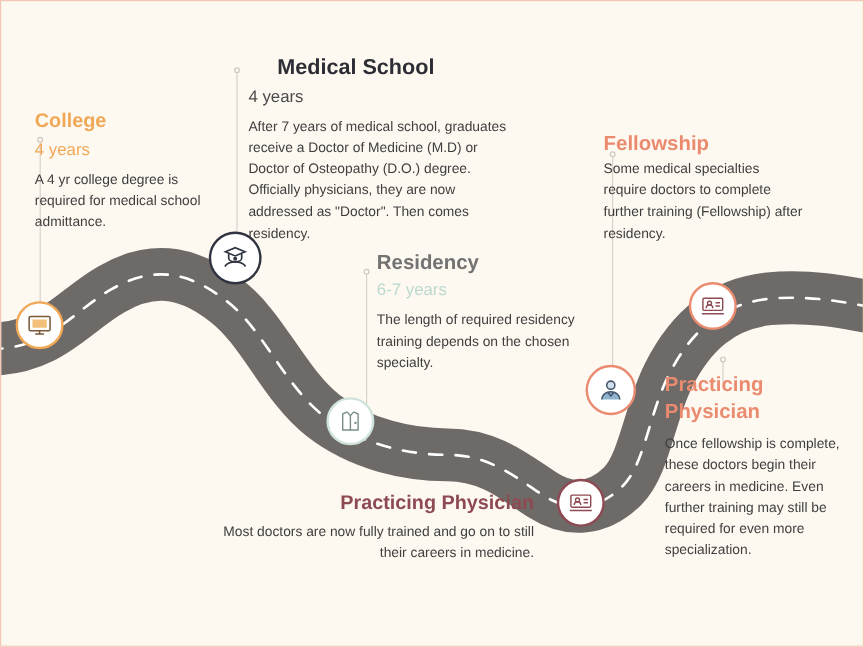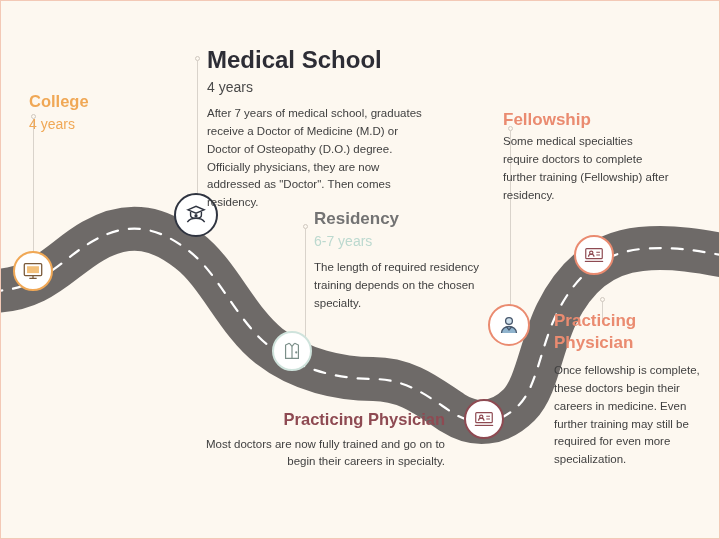--- a/index.html
+++ b/index.html
@@ -191,37 +191,38 @@
     <svg width="24" height="24" viewBox="0 0 24 24" fill="none" stroke="#46566b" stroke-width="1.3">
       <circle cx="12" cy="8" r="3.4" fill="#cfe0ec" stroke="#46566b"></circle>
       <path d="M4.5 20c0-3.9 3.4-6.5 7.5-6.5s7.5 2.6 7.5 6.5" fill="#8fb3cd" stroke="#46566b"></path>
       <path d="M9.5 13.8 12 17l2.5-3.2"></path>
     </svg>
   </div>
 
   <div class="block" style="left:28px; top:90px; width:140px;">
     <div class="blk-title t-orange">College</div>
     <div class="blk-sub s-orange">4 years</div>
+    <div class="blk-body">A 4 yr college degree is required for medical school admittance.</div>
   </div>
 
   <div class="block" style="left:206px; top:44px; width:218px;">
-    <div class="blk-title t-dark" style="font-size:24px;">Medical School</div>
+    <div class="blk-title t-dark" style="font-size:18px;margin-left:24px;">Medical School</div>
     <div class="blk-sub s-dark">4 years</div>
     <div class="blk-body">After 7 years of medical  school, graduates receive a Doctor of Medicine (M.D) or Doctor of Osteopathy (D.O.) degree. Officially physicians, they are now addressed as "Doctor". Then comes residency.</div>
   </div>
 
   <div class="block" style="left:313px; top:207px; width:178px;">
     <div class="blk-title t-mint" style="font-size:17px;">Residency</div>
     <div class="blk-sub s-mint">6-7 years</div>
     <div class="blk-body">The length of required residency training depends on the chosen specialty.</div>
   </div>
 
   <div class="block" style="left:180px; top:408px; width:264px; text-align:right;">
     <div class="blk-title t-maroon" style="font-size:16.5px; margin-bottom:6px;">Practicing Physician</div>
-    <div class="blk-body">Most doctors are now fully trained and go on to begin their careers in specialty.</div>
+    <div class="blk-body">Most doctors are now fully trained and go on to still their careers in medicine.</div>
   </div>
 
   <div class="block" style="left:502px; top:108px; width:168px;">
     <div class="blk-title t-salmon" style="font-size:17px;">Fellowship</div>
     <div class="blk-body">Some medical specialties require doctors to complete further training (Fellowship) after residency.</div>
   </div>
 
   <div class="block" style="left:553px; top:309px; width:146px;">
     <div class="blk-title t-salmon" style="font-size:17px; line-height:1.3; margin-bottom:8px;">Practicing Physician</div>
     <div class="blk-body">Once fellowship is complete, these doctors begin their careers in medicine. Even further training may still be required for even more specialization.</div>

